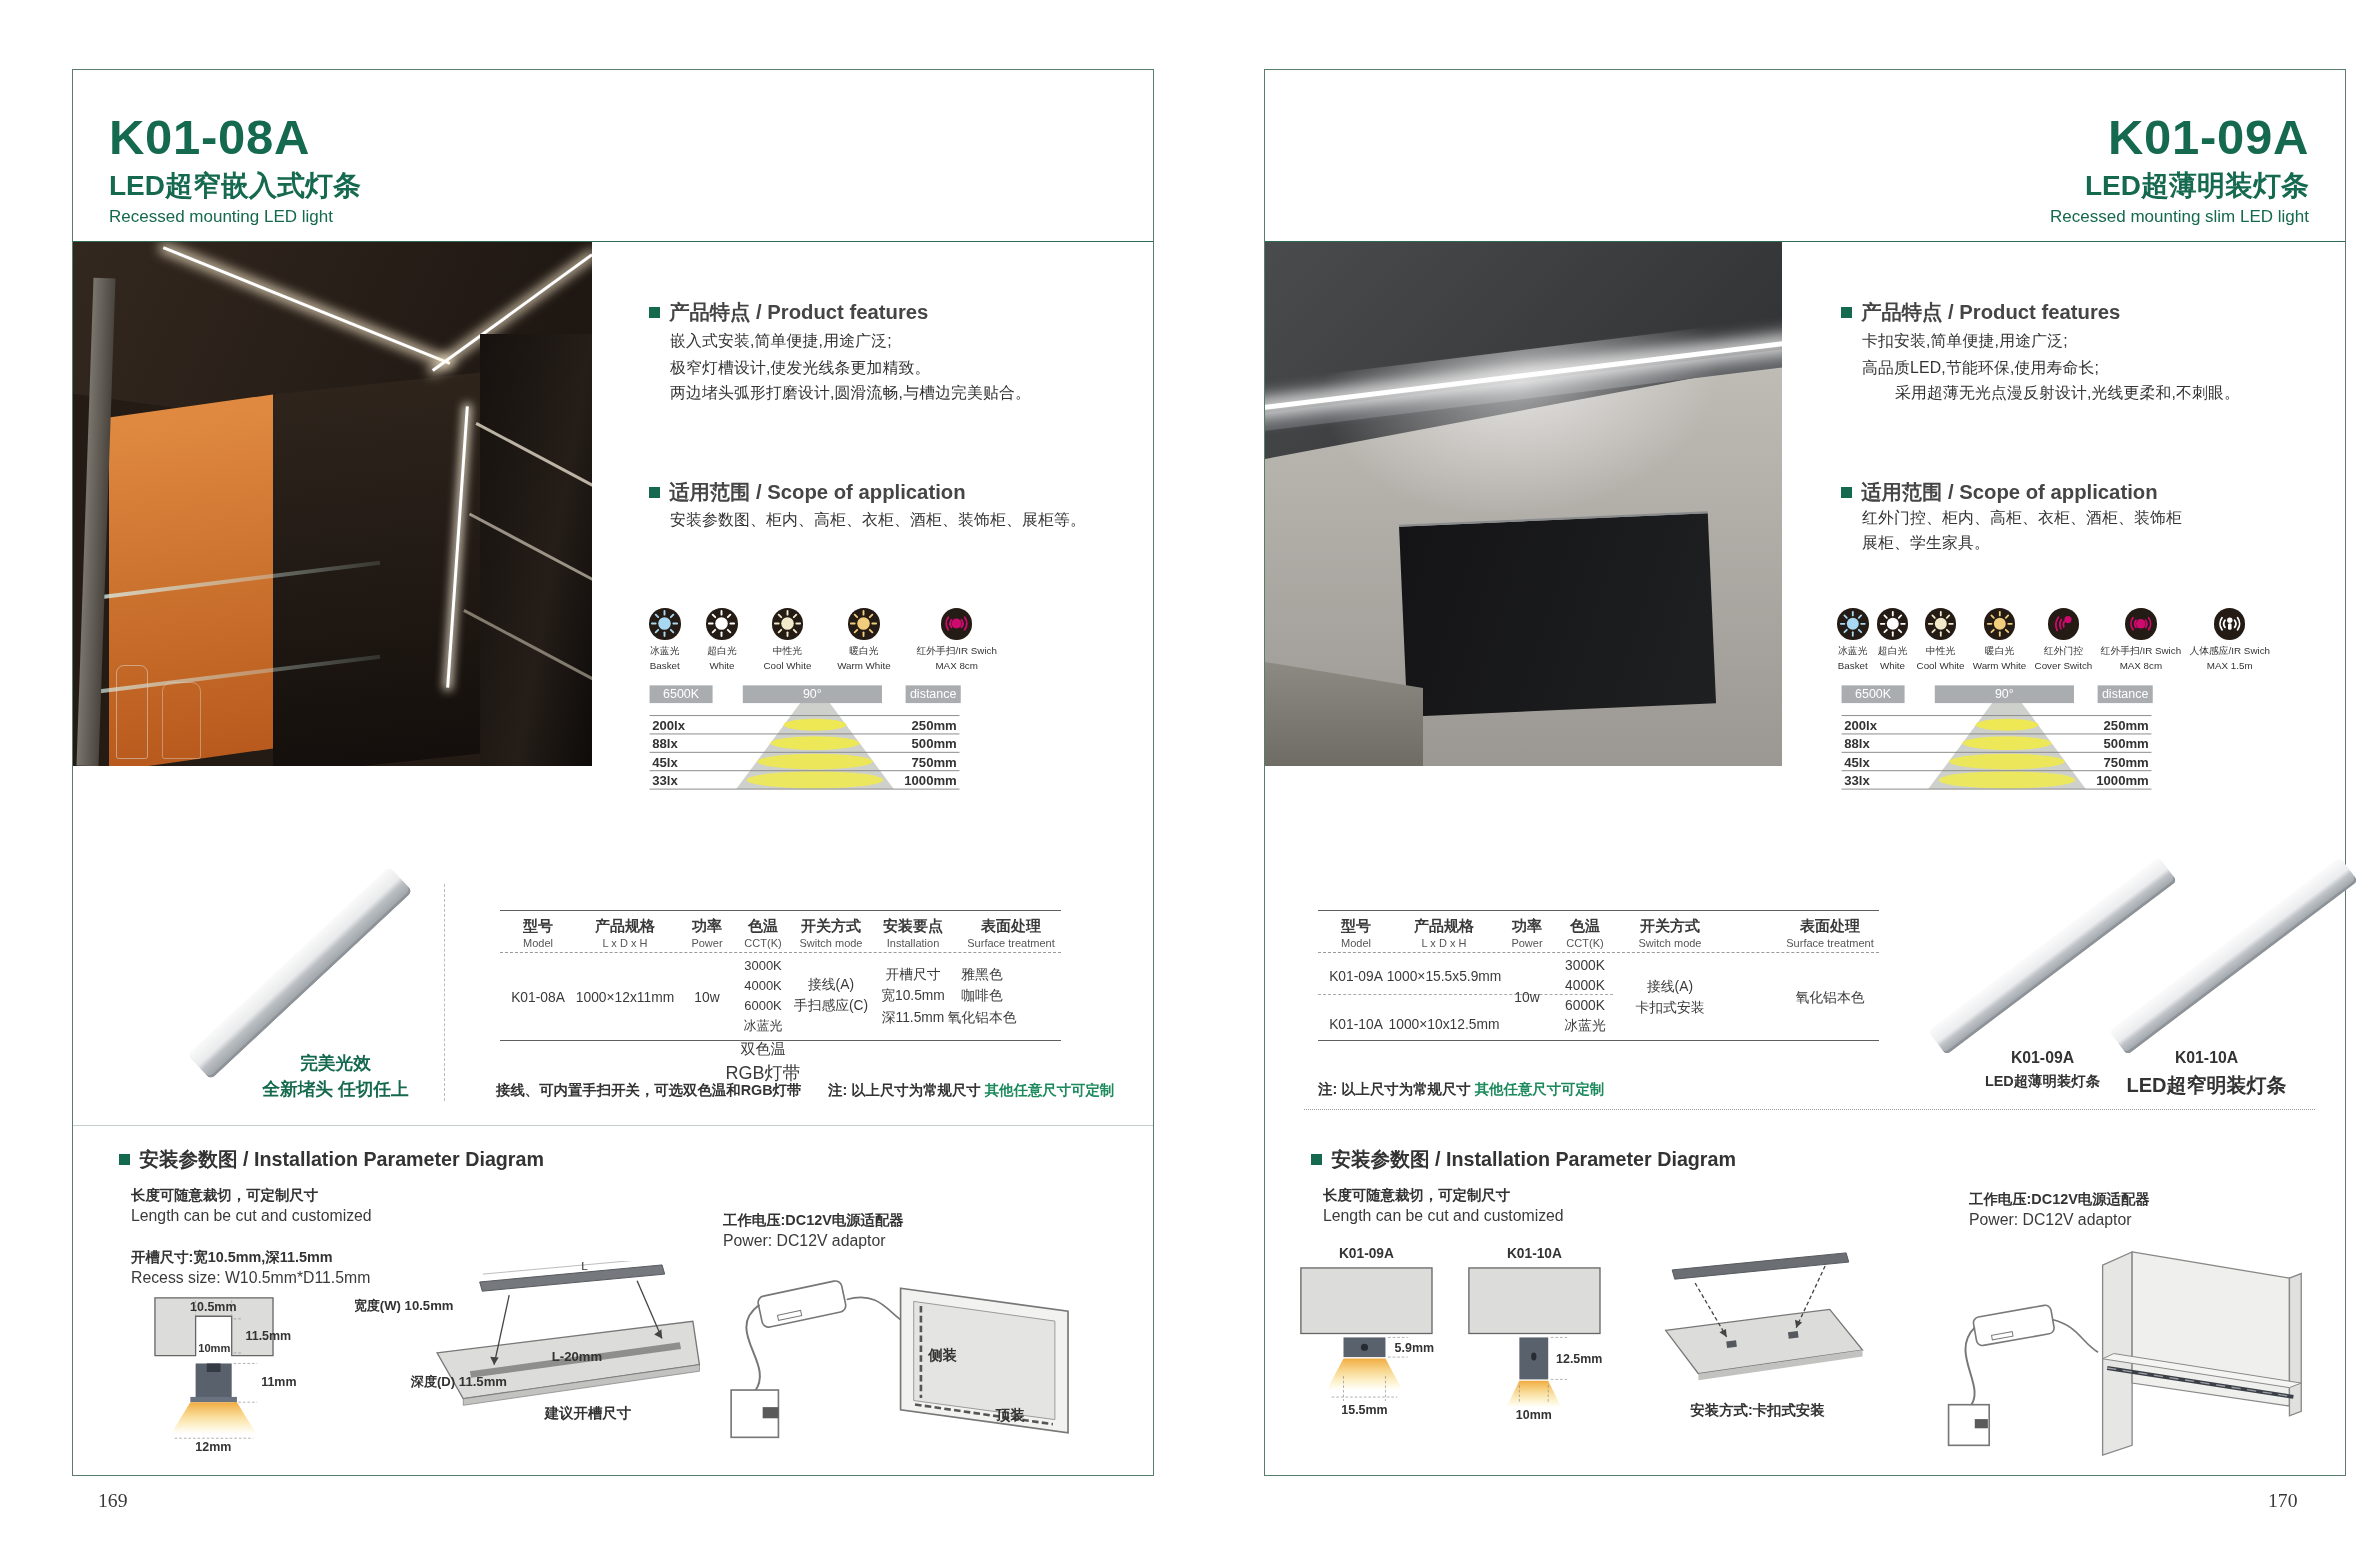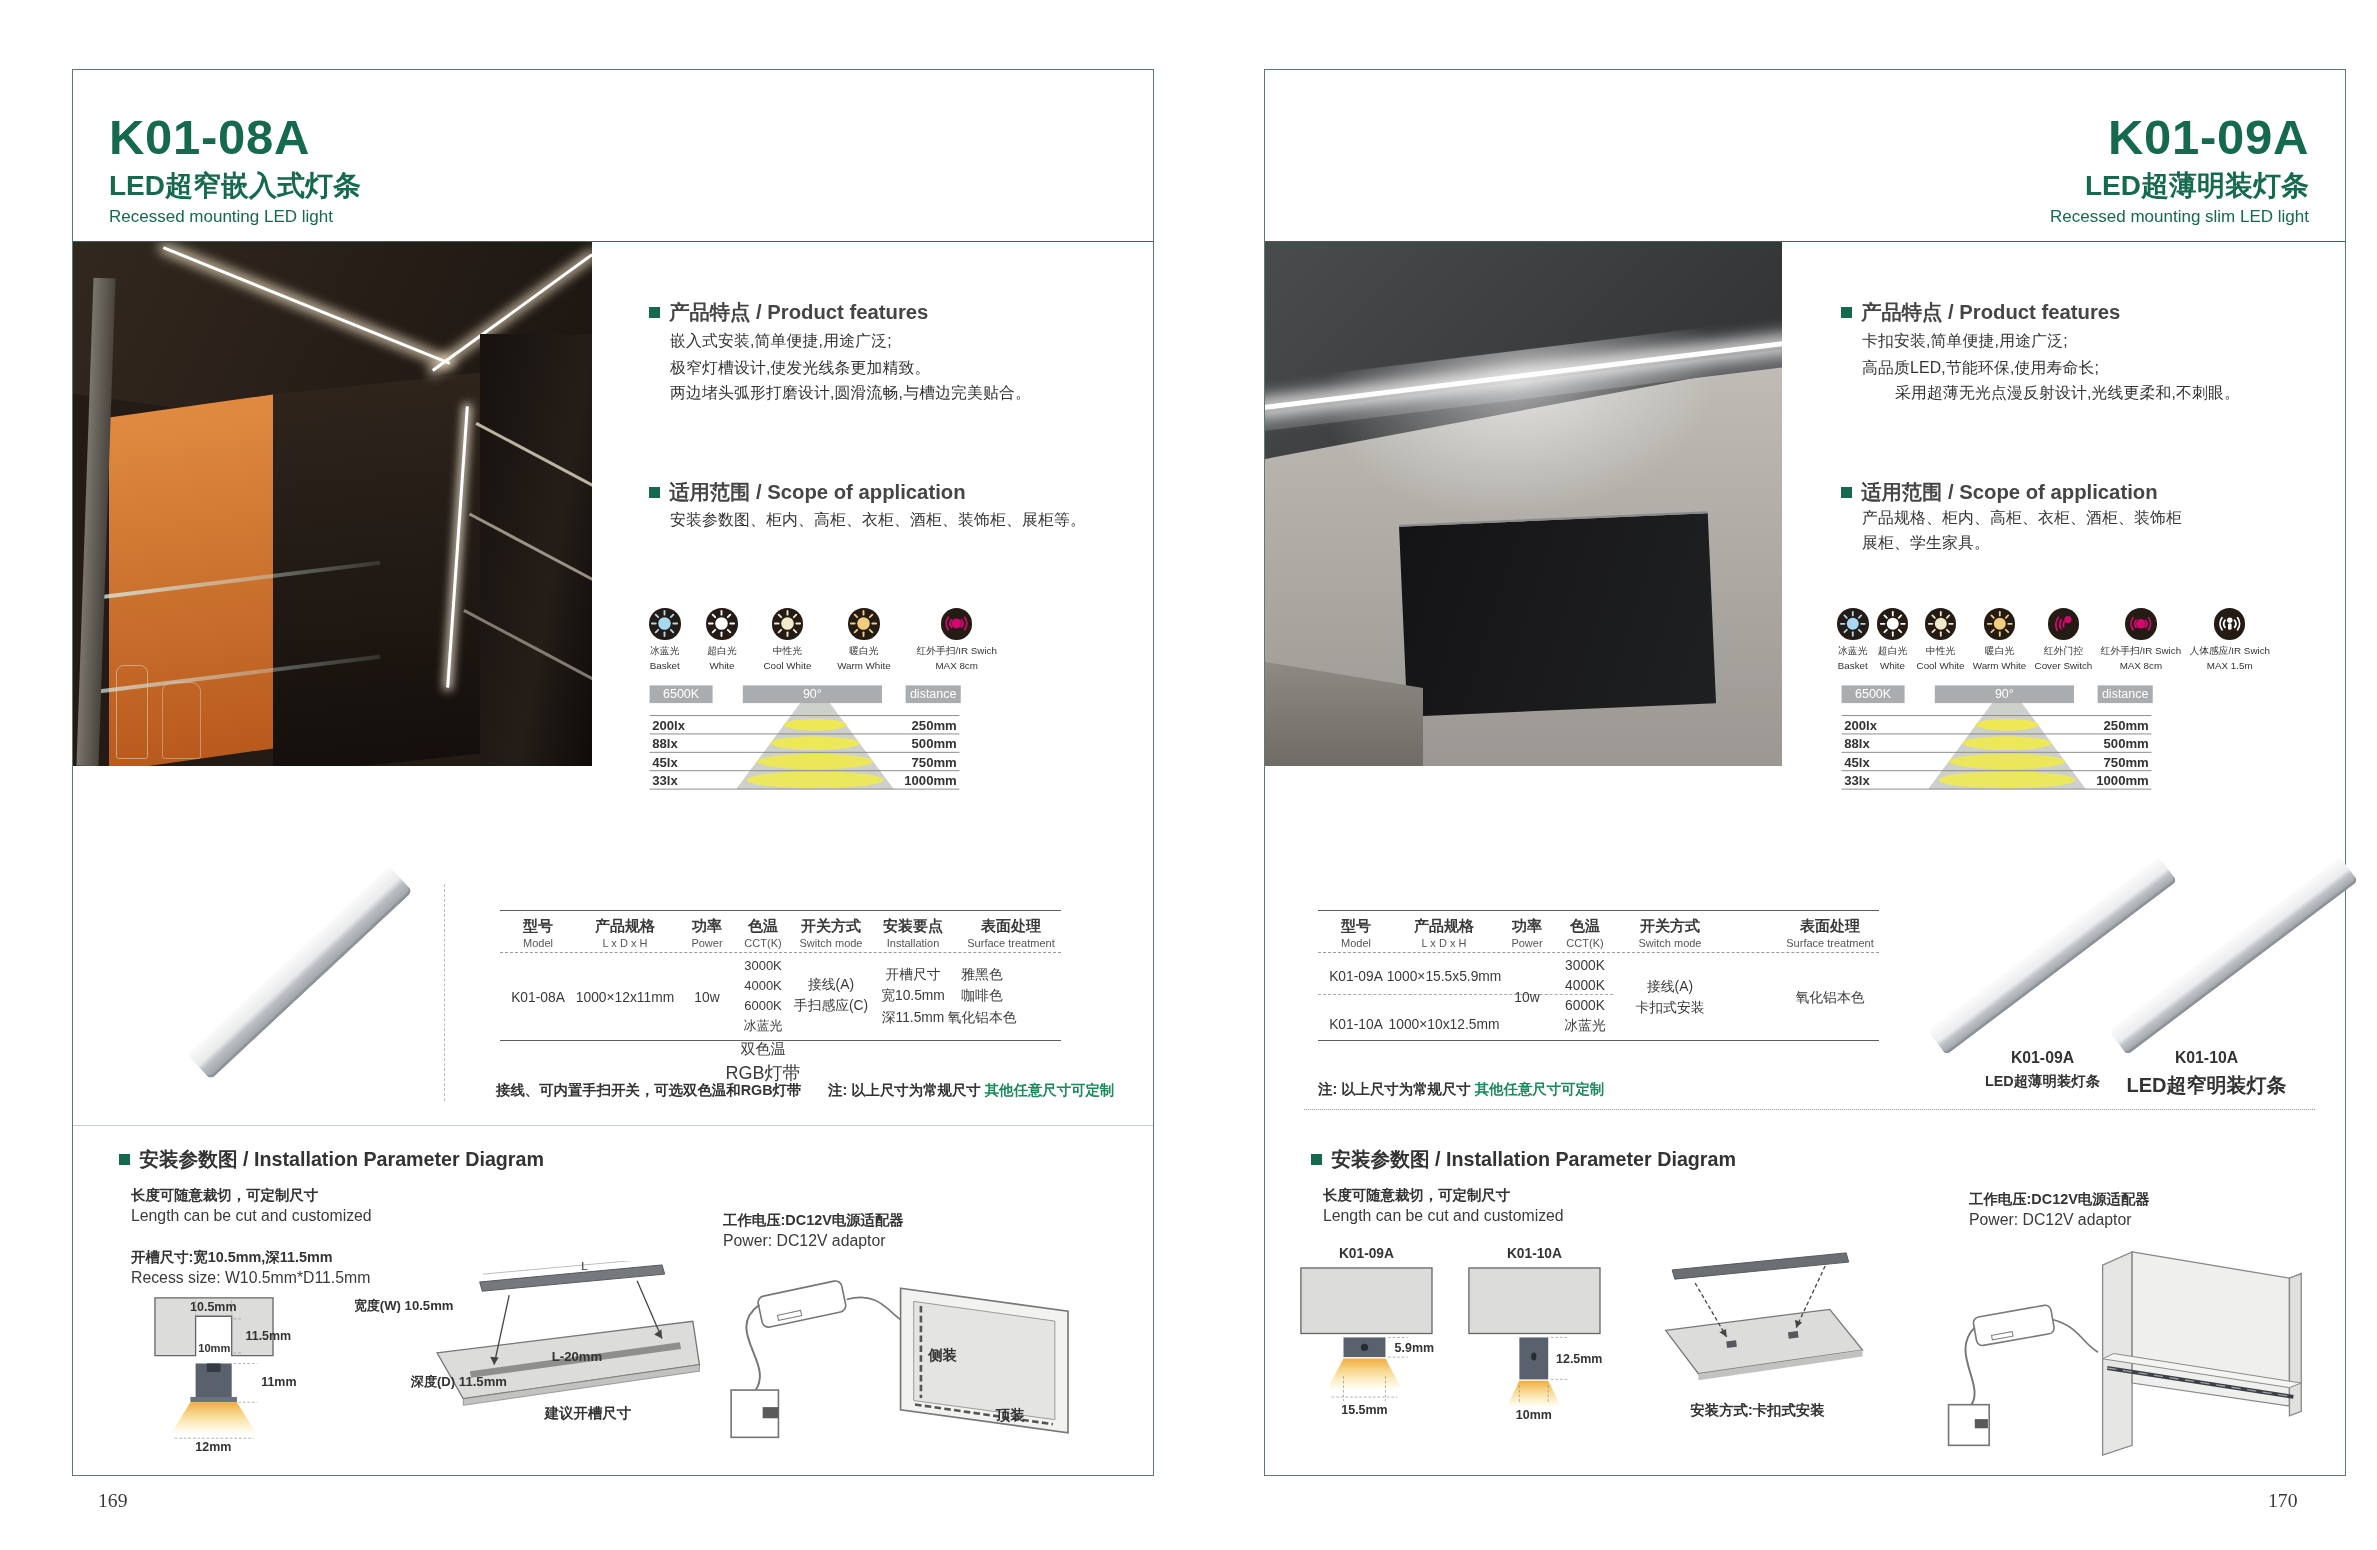--- a/index.html
+++ b/index.html
@@ -220,20 +220,24 @@
         <text x="14" y="98" font-size="20" fill="#333">88lx</text>
         <text x="478" y="98" font-size="20" fill="#333" text-anchor="end">500mm</text>
         <text x="14" y="126" font-size="20" fill="#333">45lx</text>
         <text x="478" y="126" font-size="20" fill="#333" text-anchor="end">750mm</text>
         <text x="14" y="154" font-size="20" fill="#333">33lx</text>
         <text x="478" y="154" font-size="20" fill="#333" text-anchor="end">1000mm</text>
       </g>
     </svg>
 
     <div class="abs" style="left:89px;top:886px;width:276px;height:34px;border-radius:5.3px;background:linear-gradient(180deg,#fafafa 0%,#e9eaeb 45%,#bcc0c4 62%,#9aa0a5 100%);box-shadow:inset 0 -2.6px 0 #8d9398;transform:rotate(-43deg)"></div>
+    <div class="abs capgreen" style="left:118px;top:981px;width:289px">
+      <div>完美光效</div>
+        <div>全新堵头 任切任上</div>
+    </div>
     <div class="abs" style="left:371px;top:814px;height:217px;border-left:1.3px dashed #bbb"></div>
 
     <div class="abs" style="left:427px;top:840px;width:561px;height:138px">
       <div class="tline" style="top:0"></div>
       <div class="dashline" style="top:42px"></div>
       <div class="tline" style="top:130px"></div>
       <div class="cell" style="left:38px;top:6.6px">
           <div class="hdr-cn">型号</div>
           <div class="hdr-en">Model</div>
         </div>
@@ -385,21 +389,21 @@
       <span>产品特点 / Product features</span>
     </div>
     <div class="abs feat" style="left:597px;top:261px">卡扣安装,简单便捷,用途广泛;</div>
     <div class="abs feat" style="left:597px;top:288px">高品质LED,节能环保,使用寿命长;</div>
     <div class="abs feat" style="left:630px;top:313px">采用超薄无光点漫反射设计,光线更柔和,不刺眼。</div>
 
     <div class="abs sec-title" style="left:576px;top:408px">
       <span class="sq"></span>
       <span>适用范围 / Scope of application</span>
     </div>
-    <div class="abs feat" style="left:597px;top:438px">产品规格、柜内、高柜、衣柜、酒柜、装饰柜</div>
+    <div class="abs feat" style="left:597px;top:438px">红外门控、柜内、高柜、衣柜、酒柜、装饰柜</div>
     <div class="abs feat" style="left:597px;top:463px">展柜、学生家具。</div>
 
     <div class="abs icon-row" style="left:572px;top:538px;width:433px">
       <div class="icon-item">
         <div class="icon-circle">
           <svg width="27.6" height="27.6" viewBox="0 0 46 46">
               <g stroke-width="3" stroke-linecap="round" stroke="#a9d9f2">
                 <line x1="23" y1="3" x2="23" y2="9"></line>
                 <line x1="23" y1="37" x2="23" y2="43"></line>
                 <line x1="3" y1="23" x2="9" y2="23"></line>

